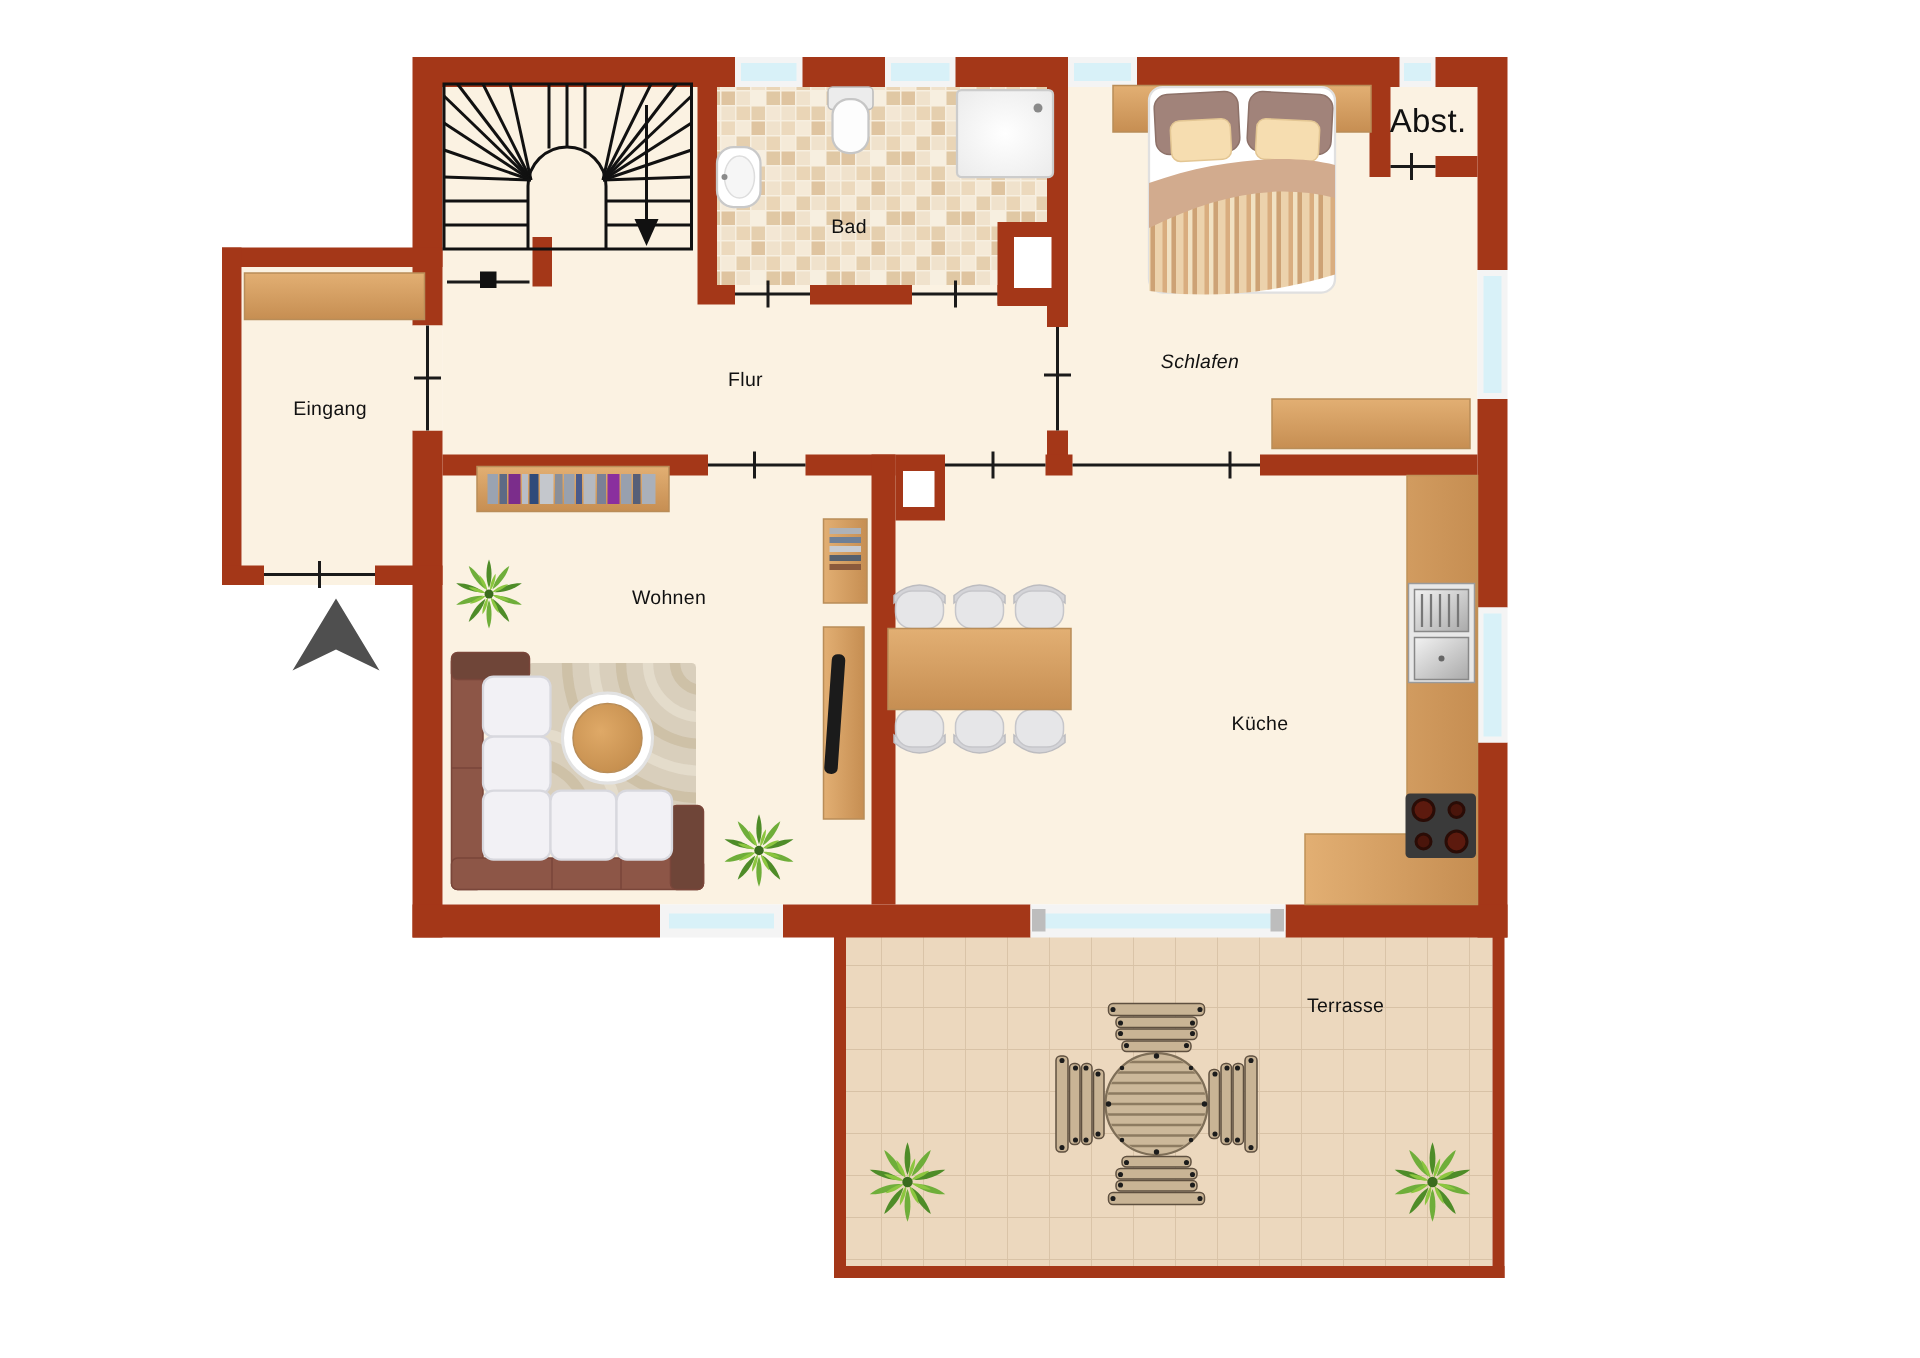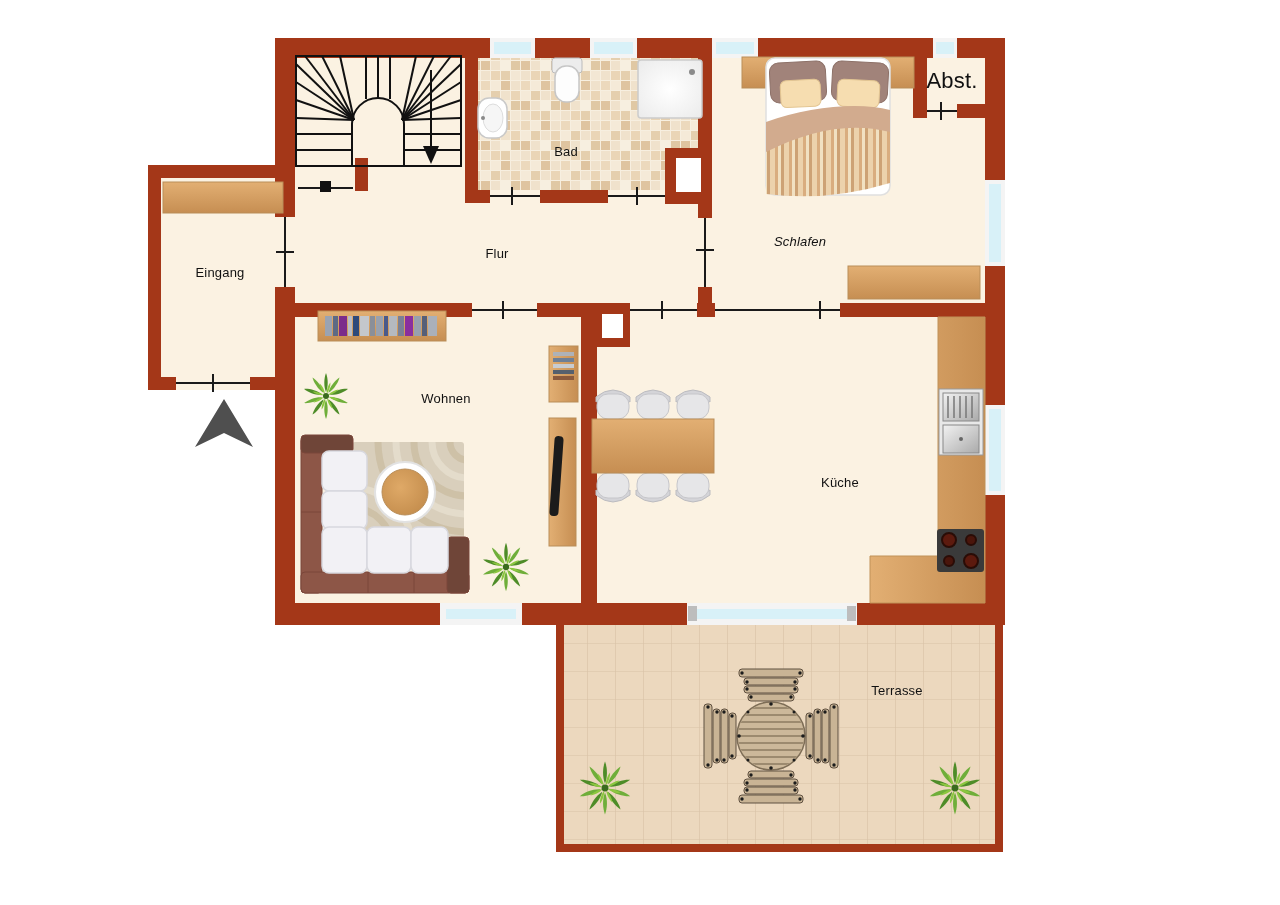--- a/index.html
+++ b/index.html
@@ -440,14 +440,14 @@
   </g>
 </svg>
 
 <div class="room-label" style="left:566px;top:151px;">Bad</div>
 <div class="room-label" style="left:497px;top:253px;text-align:right;">Flur</div>
 <div class="room-label" style="left:800px;top:241px;font-style:italic;">Schlafen</div>
 <div class="room-label small" style="left:952px;top:81px;">Abst.</div>
 <div class="room-label" style="left:220px;top:272px;">Eingang</div>
 <div class="room-label" style="left:430px;top:398px;margin-left:16px;">Wohnen</div>
 <div class="room-label" style="left:840px;top:482px;">Küche</div>
-<div class="room-label" style="left:897px;top:690px;text-align:right;">Terrasse</div>
+<div class="room-label" style="left:897px;top:670px;text-align:right;">Terrasse</div>
 </div>
 
 </body></html>

